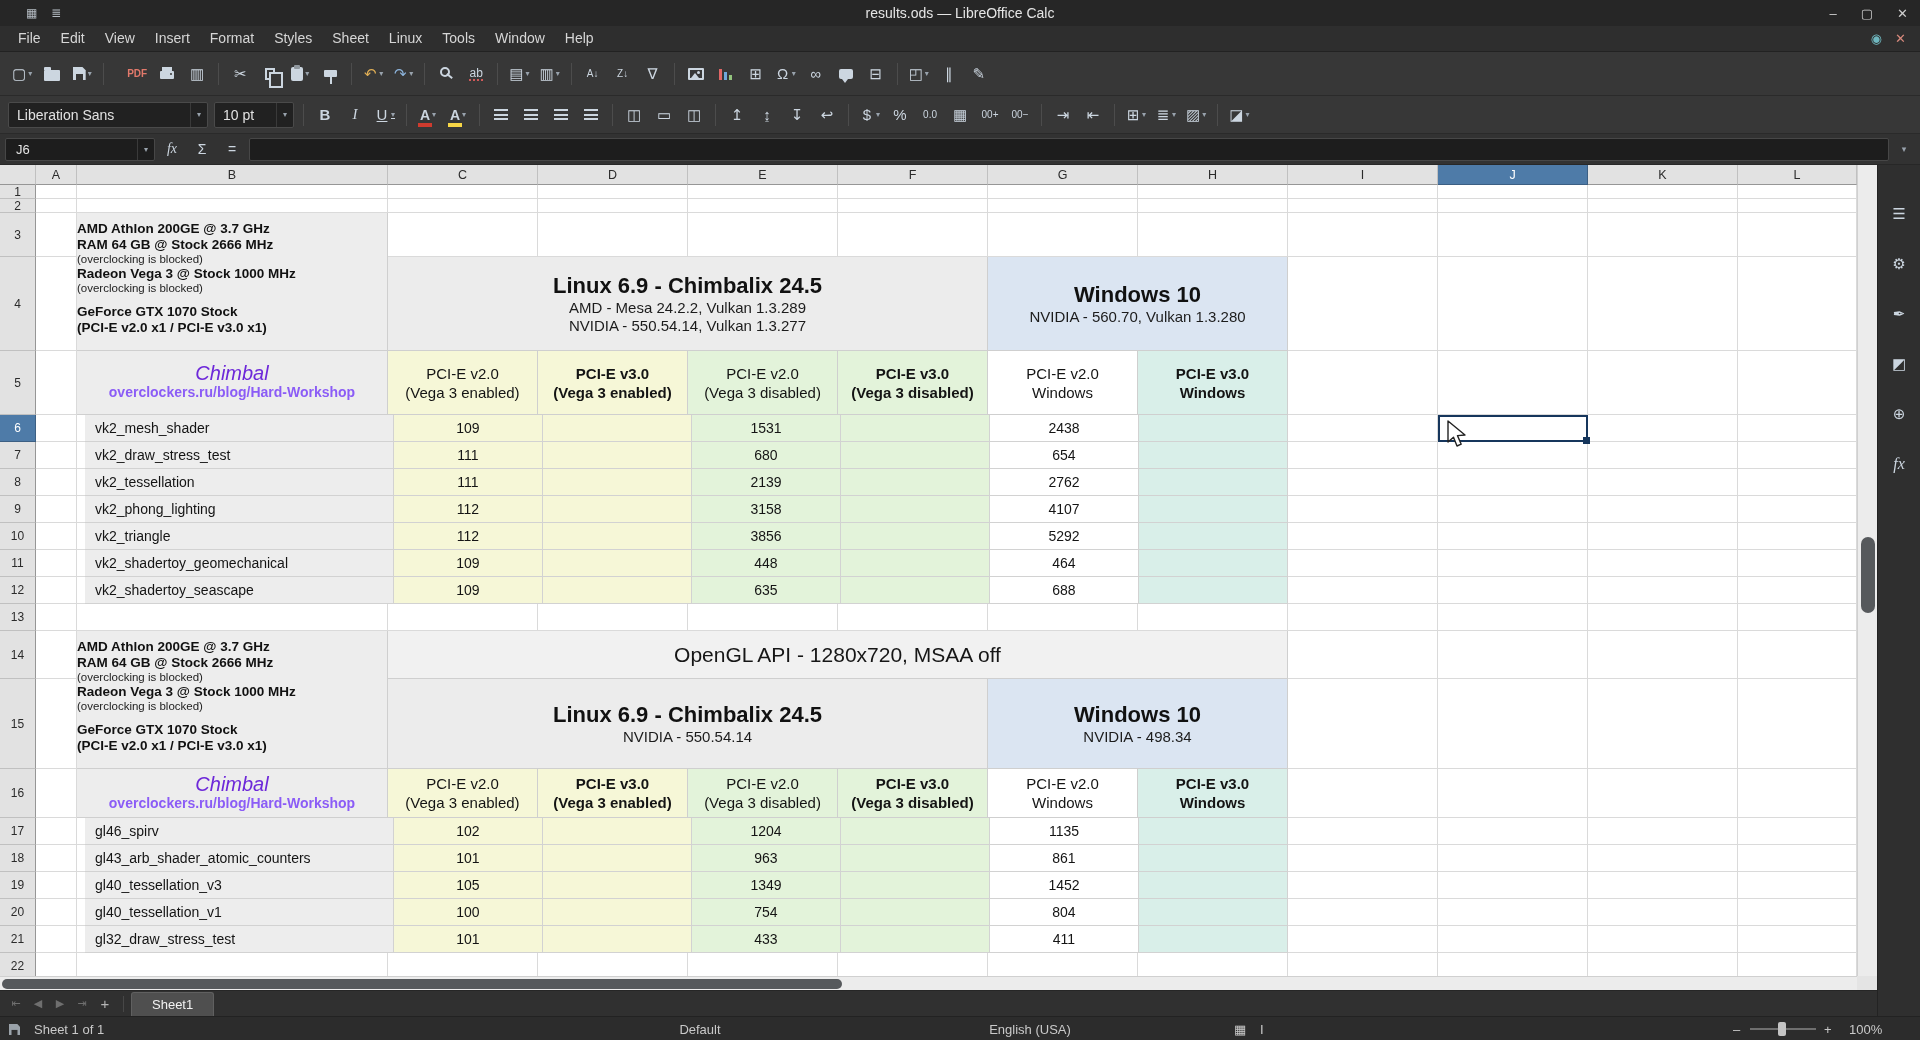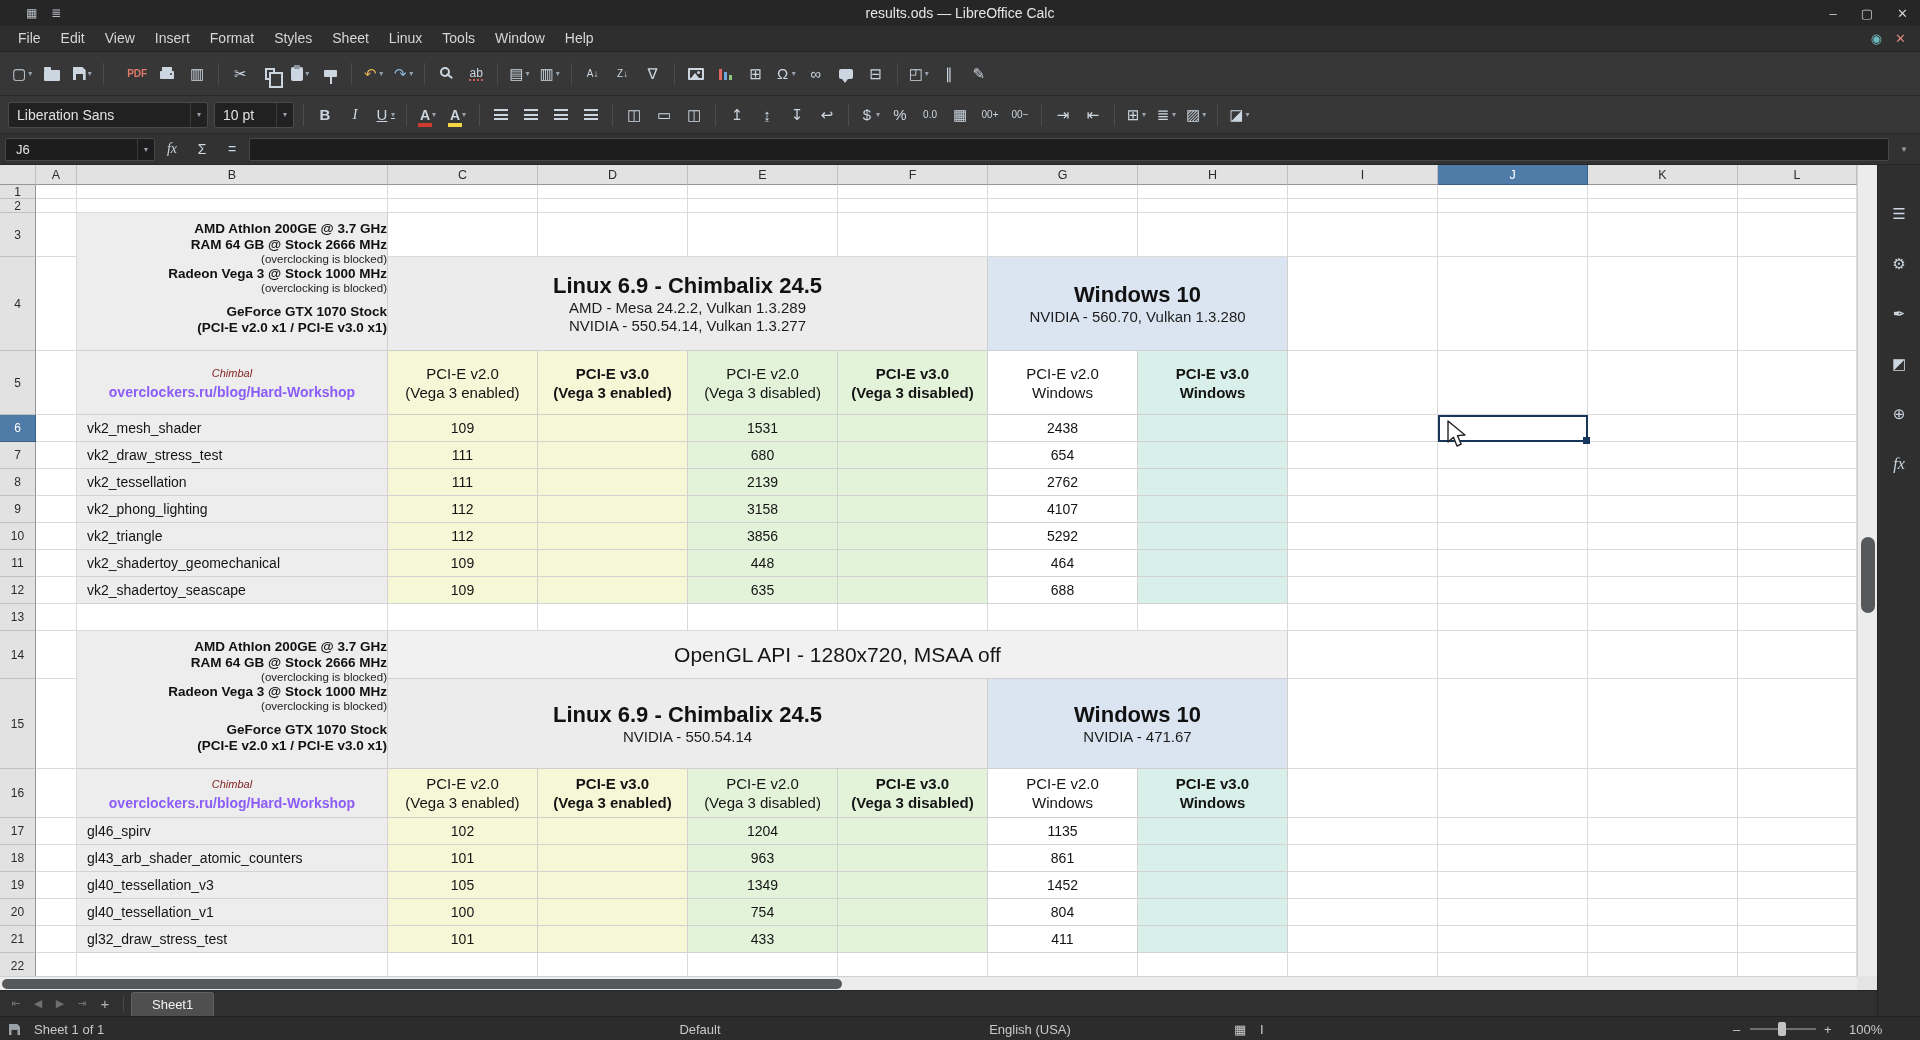--- a/index.html
+++ b/index.html
@@ -63,39 +63,39 @@
            grid-template-rows:20px 14px 14px 44px 94px 64px repeat(7,27px) 27px 48px 90px 49px repeat(6,27px); }
   .ch { grid-row:1; background:#e2e2e2; border-right:1px solid #c0c0c0; border-bottom:1px solid #969696;
         display:flex; align-items:center; justify-content:center; font-size:12.5px; color:#2b2b2b; }
   .rh { grid-column:1; background:#e2e2e2; border-bottom:1px solid #c0c0c0; border-right:1px solid #969696;
         display:flex; align-items:center; justify-content:center; font-size:12px; color:#2b2b2b; overflow:hidden; }
   .hsel { background:#4e7ba8; color:#fff; border-color:#3c5f83; }
   .vline { border-right:1px solid #dadada; grid-row:2/24; pointer-events:none; }
   .hline { border-bottom:1px solid #dadada; grid-column:2/14; pointer-events:none; }
 
   .mcell { border-right:1px solid #cfcfcf; border-bottom:1px solid #cfcfcf; }
-  .hw { background:#ededed; text-align:right; padding-top:8px; color:#111; }
+  .hw { background:#ededed; text-align:left; padding-top:8px; color:#111; }
   .hw .b { font-weight:bold; font-size:13.5px; line-height:16px; }
   .hw .s { font-size:11.5px; line-height:13px; color:#222; }
   .hw .gap { height:9px; }
   .sect-title { background:#f1f1f1; display:flex; align-items:center; justify-content:center;
                 font-size:21px; color:#161616; }
   .os { display:flex; flex-direction:column; align-items:center; justify-content:center; text-align:center; }
   .os .big { font-size:22px; font-weight:bold; color:#111; line-height:27px; }
   .os .sub { font-size:15px; color:#1c1c1c; line-height:18px; }
   .linux { background:#ececec; } .windows { background:#dbe5f2; }
   .chimbal { background:#ededed; display:flex; flex-direction:column; align-items:center; justify-content:center; }
-  .chimbal .it { font-style:italic; font-size:11px; color:#7f1d1d; line-height:19px; }
+  .chimbal .it { font-style:italic; font-size:20px; color:#6d28d9; line-height:19px; }
   .chimbal .bd { font-weight:bold; font-size:14px; color:#8b5cf6; line-height:18px; }
   .ph { display:flex; flex-direction:column; align-items:center; justify-content:center; text-align:center;
         font-size:15px; line-height:19px; color:#141414; }
   .ph.bold { font-weight:bold; }
   .c-y { background:#f6f7d7; } .c-g { background:#e3f3da; } .c-w { background:#ffffff; } .c-c { background:#d9efe9; }
 
-  .bench-block { display:flex; flex-direction:column; }
+  .bench-block { display:flex; flex-direction:column;margin-left:8px; }
   .bench-row { display:flex; height:27px; }
   .bcell { border-right:1px solid #d2d2d2; border-bottom:1px solid #d2d2d2; display:flex; align-items:center;
            justify-content:center; font-size:14px; color:#141414; }
   .bcell.name { width:311px; background:#ededed; justify-content:flex-start; padding-left:10px; }
   .bcell.v { width:150px; }
 
   .sel-cell { grid-row:7; grid-column:11; border:2px solid #16365c; background:#fff; position:relative; z-index:4; }
   .sel-cell::after { content:""; position:absolute; right:-4px; bottom:-4px; width:7px; height:7px; background:#16365c; }
 
   
@@ -626,21 +626,21 @@
       <div class="b">GeForce GTX 1070 Stock</div>
       <div class="b">(PCI-E v2.0 x1 / PCI-E v3.0 x1)</div>
     </div>
     <div class="mcell sect-title" style="grid-row:15;grid-column:4/10">OpenGL API - 1280x720, MSAA off</div>
     <div class="mcell os linux" style="grid-row:16;grid-column:4/8">
       <div class="big">Linux 6.9 - Chimbalix 24.5</div>
       <div class="sub">NVIDIA - 550.54.14</div>
     </div>
     <div class="mcell os windows" style="grid-row:16;grid-column:8/10">
       <div class="big">Windows 10</div>
-      <div class="sub">NVIDIA - 471.67</div>
+      <div class="sub">NVIDIA - 498.34</div>
     </div>
     <div class="mcell chimbal" style="grid-row:17;grid-column:3">
       <div class="it">Chimbal</div>
       <div class="bd">overclockers.ru/blog/Hard-Workshop</div>
     </div>
     <div class="mcell ph c-y" style="grid-row:17;grid-column:4">
         <div>PCI-E v2.0</div>
         <div>(Vega 3 enabled)</div>
       </div>
     <div class="mcell ph c-y bold" style="grid-row:17;grid-column:5">

